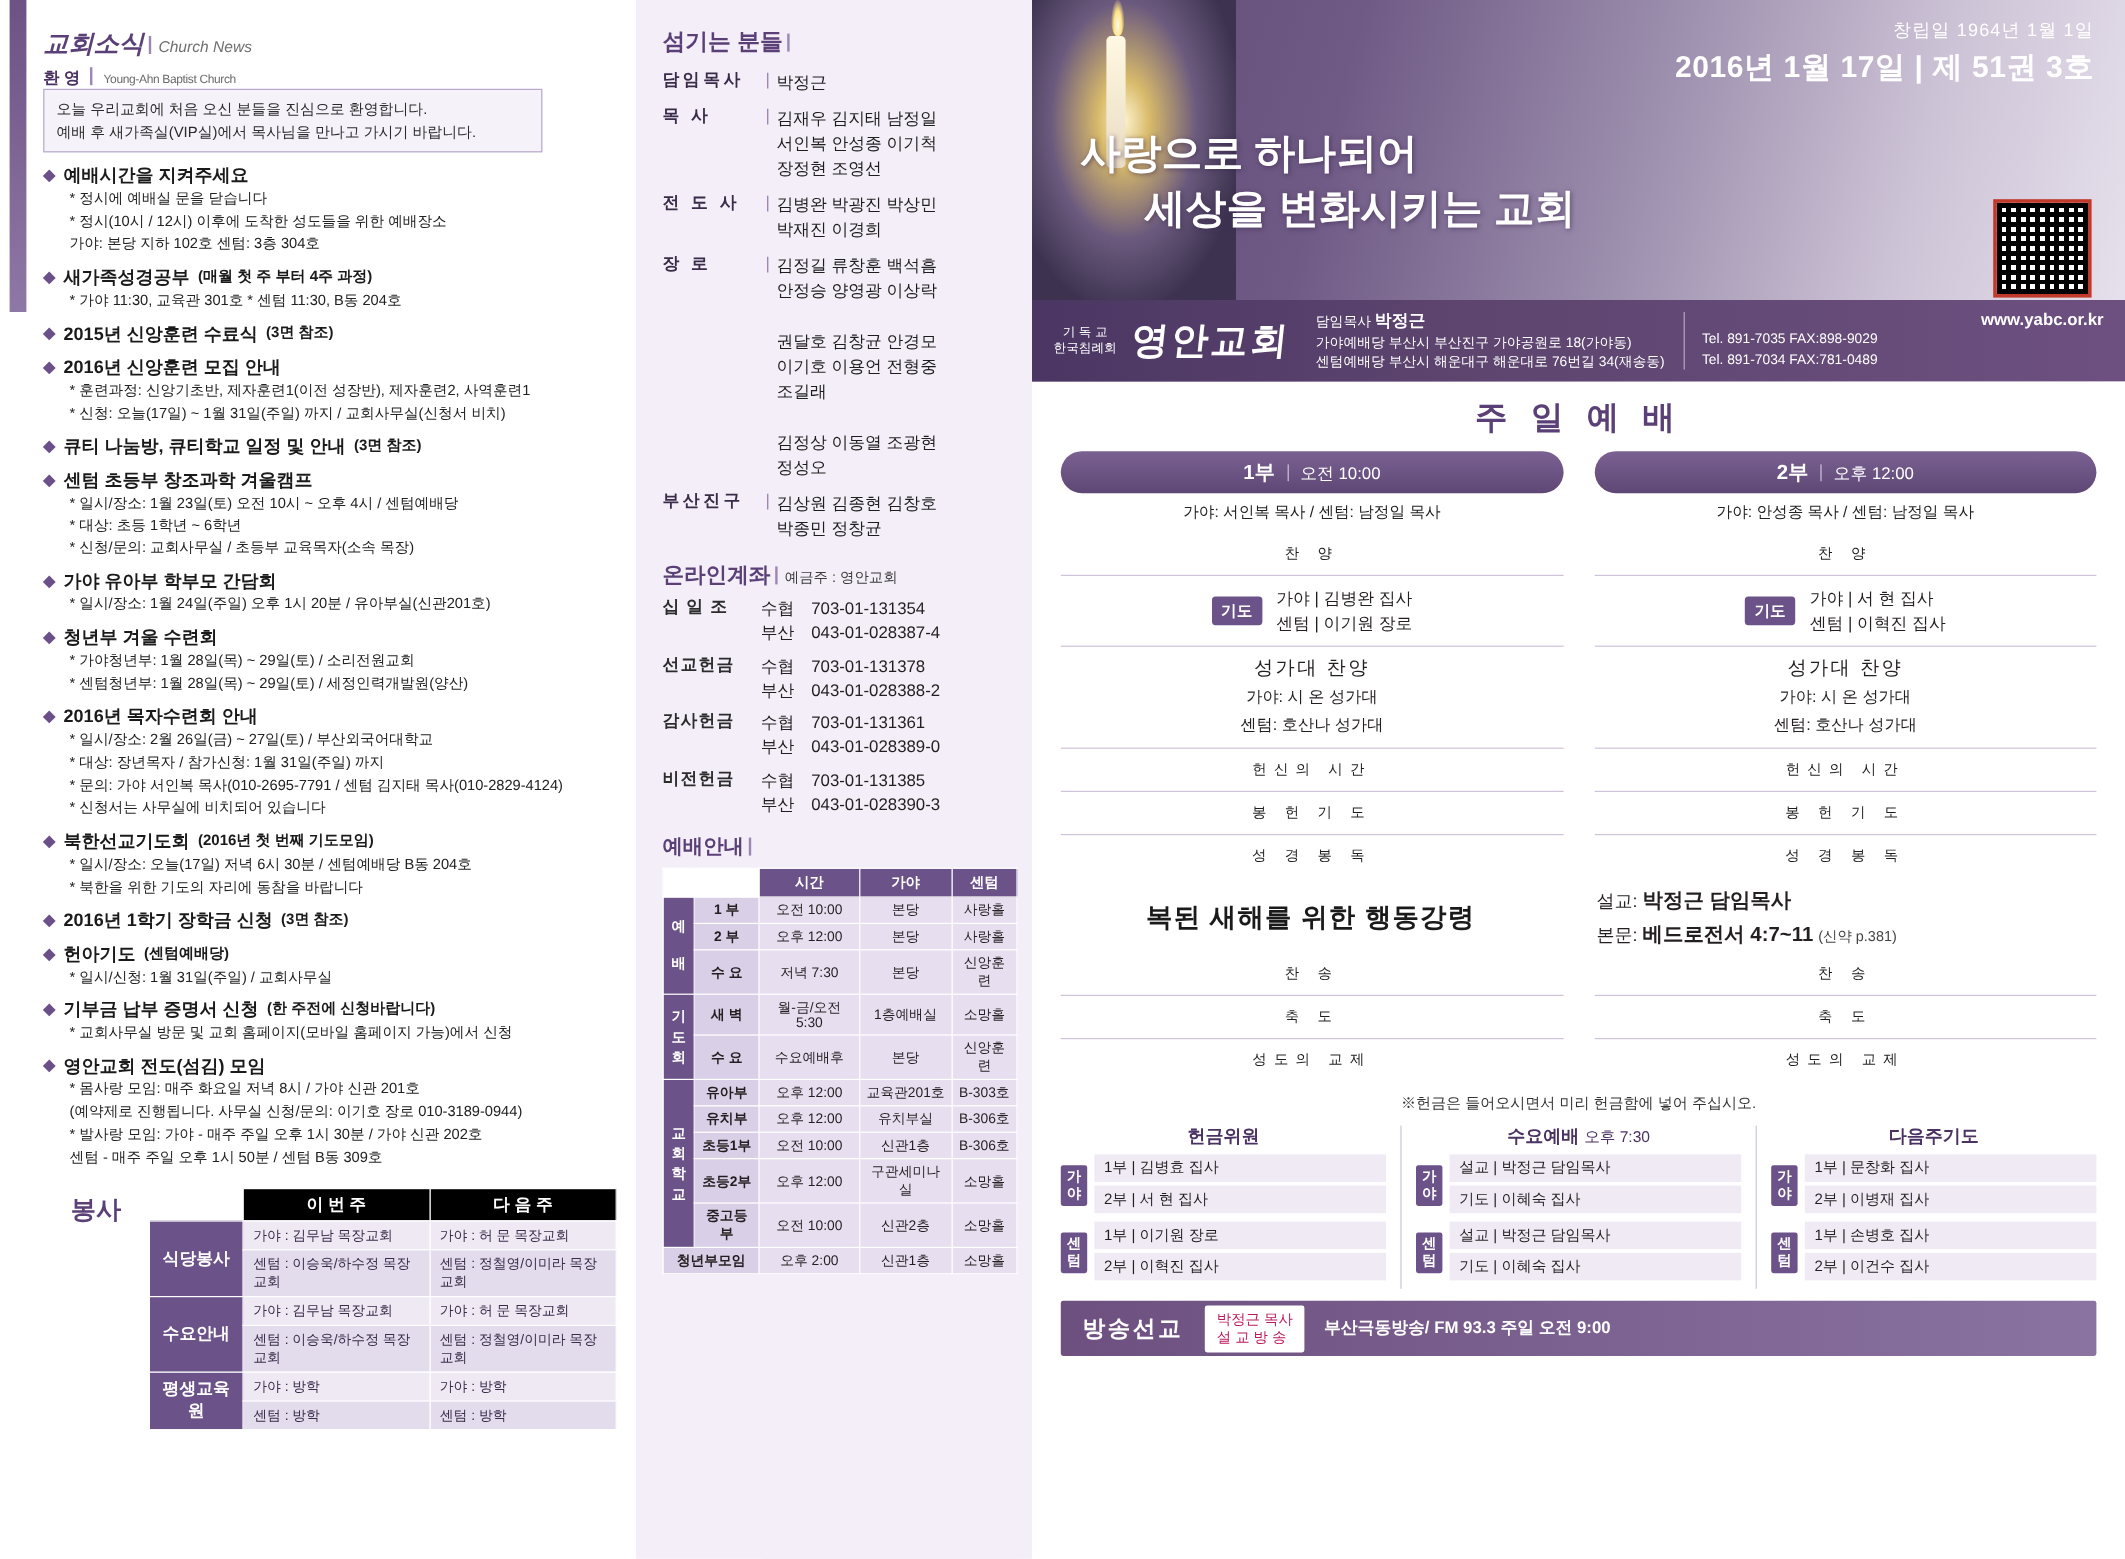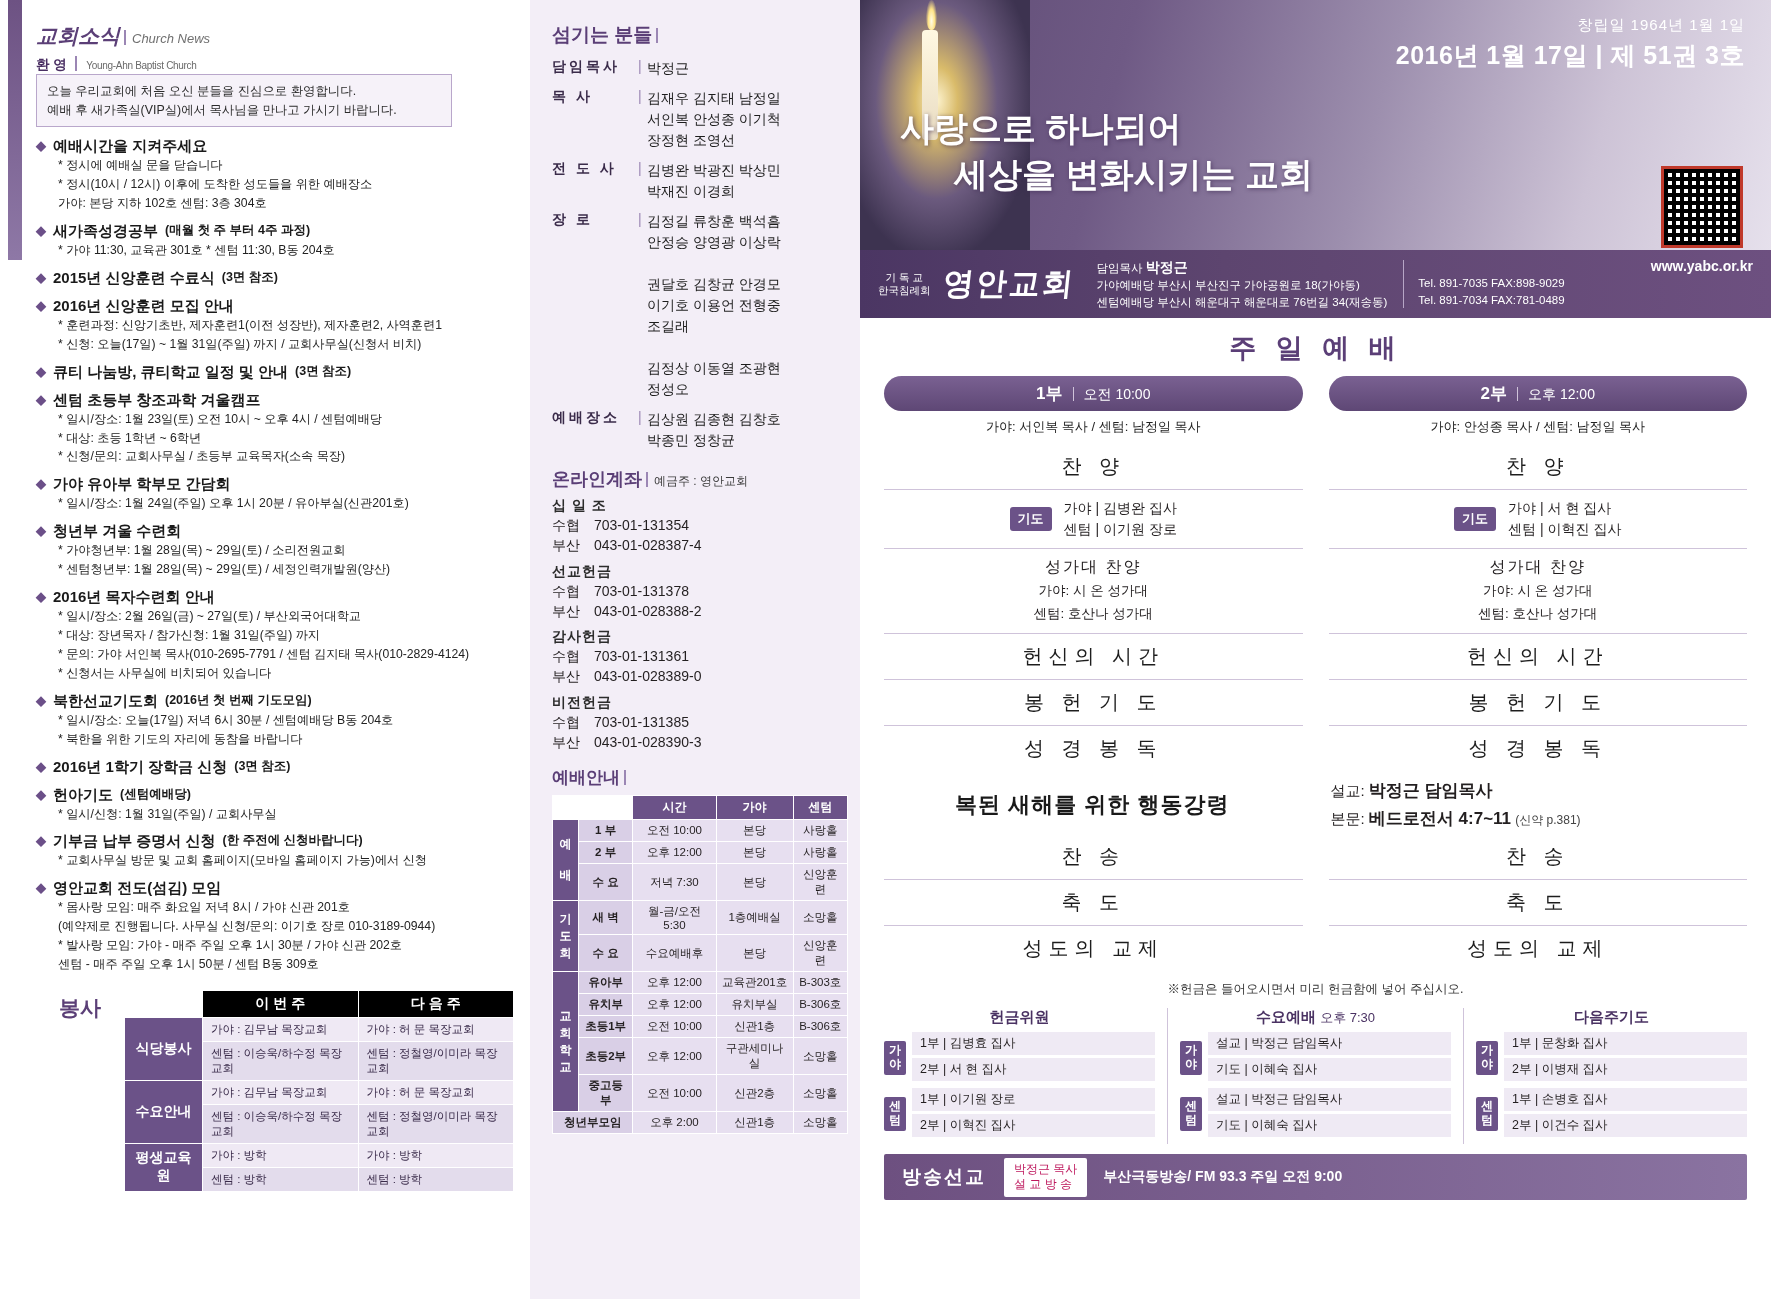--- a/index.html
+++ b/index.html
@@ -74,21 +74,21 @@
   .staff-row{ display:flex; font-size:14px; margin-bottom:9px; }
   .staff-role{
     width:86px; font-weight:bold; color:#3a2b4a; letter-spacing:3px;
     flex:none;
   }
   .staff-sep{ width:9px; color:#9b86b4; flex:none; }
   .staff-names{ line-height:1.5; color:#1d1d1d; }
 
   .acct-title{ font-size:18px; font-weight:bold; color:#5b3f77; margin:16px 0 6px 0;}
   .acct-title .owner{ font-size:12px; color:#3b3b3b; font-weight:normal; }
-  .acct-row{ display:flex; font-size:14px; margin-bottom:7px;flex-direction:column; }
+  .acct-row{ display:flex; font-size:14px; margin-bottom:7px; }
   .acct-label{ width:82px; font-weight:bold; color:#2c2c2c; letter-spacing:1px; flex:none;}
   .acct-nums{ line-height:1.45; }
   .acct-nums .bank{ display:inline-block; width:42px; }
 
   .guide-title{ font-size:17px; font-weight:bold; color:#5b3f77; margin:14px 0 6px 0;}
   table.guide{ border-collapse:collapse; font-size:11.5px; width:296px; }
   table.guide th{
     background:#6b5288; color:#fff; padding:3px 0; border:1px solid #fff; font-weight:bold; font-size:12px;
   }
   table.guide td{ border:1px solid #fff; padding:3px 4px; text-align:center; background:#e7dff0; }
@@ -155,21 +155,21 @@
   .svc-col{ flex:1; }
   .svc-head{
     background:linear-gradient(180deg,#7a6192,#5e4775);
     color:#fff; border-radius:22px; padding:6px 0; text-align:center;
   }
   .svc-head .n{ font-size:17px; font-weight:bold; }
   .svc-head .t{ font-size:14px; }
   .svc-head .divider{ display:inline-block; width:1px; height:14px; background:#cfc3da; margin:0 10px -2px 10px;}
   .svc-pastors{ text-align:center; font-size:13px; margin:7px 0 8px 0; color:#222;}
   .svc-row{
-    border-top:1px solid #cfc3da; padding:9px 0; text-align:center; font-size:20px; letter-spacing:6px; color:#1d1d1d;
+    border-top:1px solid #cfc3da; padding:9px 0; text-align:center; font-size:12px; letter-spacing:6px; color:#1d1d1d;
   }
   .svc-row.first{ border-top:none; }
   .svc-pray{
     border-top:1px solid #cfc3da; padding:8px 0; display:flex; align-items:center; justify-content:center; gap:12px;
   }
   .pray-badge{
     background:#6b5288; color:#fff; font-size:13px; font-weight:bold; padding:3px 8px; border-radius:3px;
   }
   .pray-lines{ font-size:14px; line-height:1.5; }
   .svc-choir{ border-top:1px solid #cfc3da; padding:8px 0; text-align:center;}
@@ -445,21 +445,21 @@
             <div>&nbsp;</div>
             <div>권달호 김창균 안경모</div>
             <div>이기호 이용언 전형중</div>
             <div>조길래</div>
             <div>&nbsp;</div>
             <div>김정상 이동열 조광현</div>
             <div>정성오</div>
           </div>
         </div>
         <div class="staff-row">
-          <div class="staff-role">예배장소</div>
+          <div class="staff-role">부산진구</div>
           <div class="staff-sep">|</div>
           <div class="staff-names">
             <div>김상원 김종현 김창호</div>
             <div>박종민 정창균</div>
           </div>
         </div>
       </div>
 
     <div class="acct-title">
       <span>온라인계좌</span><span class="bar"></span><span class="owner">예금주 : 영안교회</span>

